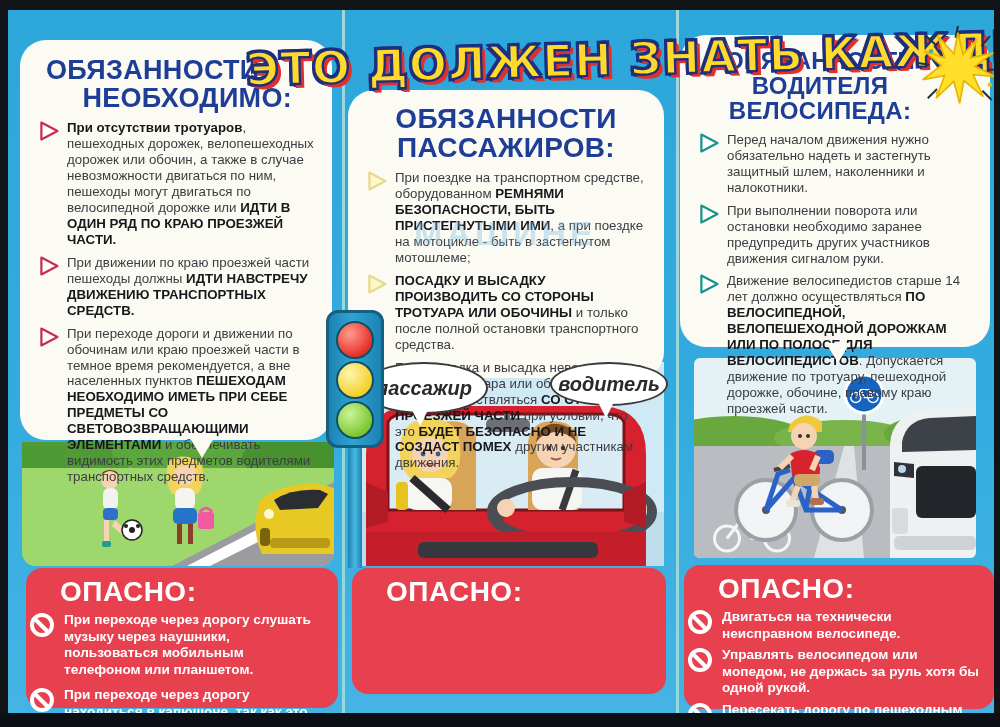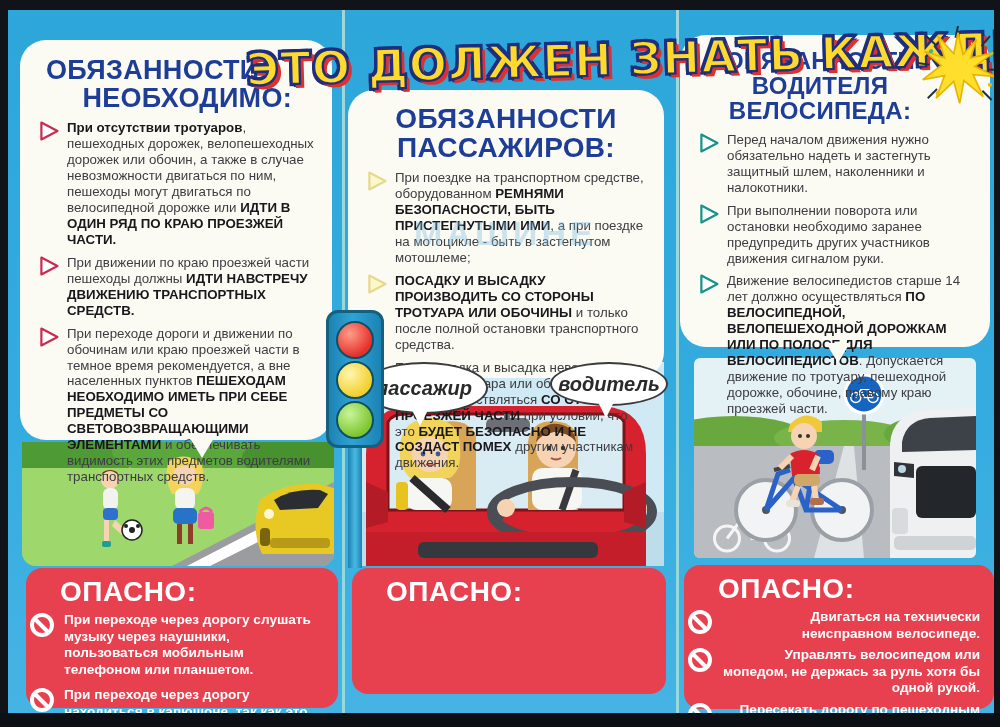--- a/index.html
+++ b/index.html
@@ -47,21 +47,21 @@
                  text-shadow:4px 4px 0 #df3030, -2px -2px 0 #1d2f7d, 2px -2px 0 #1d2f7d,
                              -2px 2px 0 #1d2f7d, 2px 3px 0 #1d2f7d; }
 
   
   .danger { position:absolute; background:#e74150; border-radius:16px; padding:8px 14px 10px 16px; z-index:10; }
   .danger-left   { left:18px;  top:558px; width:312px; height:140px; }
   .danger-center { left:344px; top:558px; width:314px; height:126px; }
   .danger-right  { left:676px; top:555px; width:310px; height:144px; }
   .danger-title { color:#fff; font-weight:bold; font-size:28px; letter-spacing:.5px; padding:0 0 4px 18px; }
   .dangitem { display:flex; gap:10px; align-items:flex-start; margin-bottom:9px; }
-  .danger-right .dangitem { margin-bottom:5px;text-align:right; }
+  .danger-right .dangitem { margin-bottom:5px; }
   .no-icon { flex:0 0 24px; width:24px; height:24px; border:4px solid #fff; border-radius:50%;
              position:relative; margin-left:-12px; margin-top:1px; }
   .no-icon::after { content:""; position:absolute; left:-3px; top:6.5px; width:22px; height:4px;
                     background:#fff; transform:rotate(45deg); }
   .dang-text { color:#fff; font-weight:bold; font-size:13.6px; line-height:1.22; }
 
   
   .tlight { position:absolute; left:318px; top:300px; width:58px; height:138px; z-index:45;
             background:linear-gradient(90deg,#1c82b4,#2fa3d2 45%,#1c82b4);
             border:3px solid #15607f; border-radius:12px; padding:6px 0; text-align:center; }

